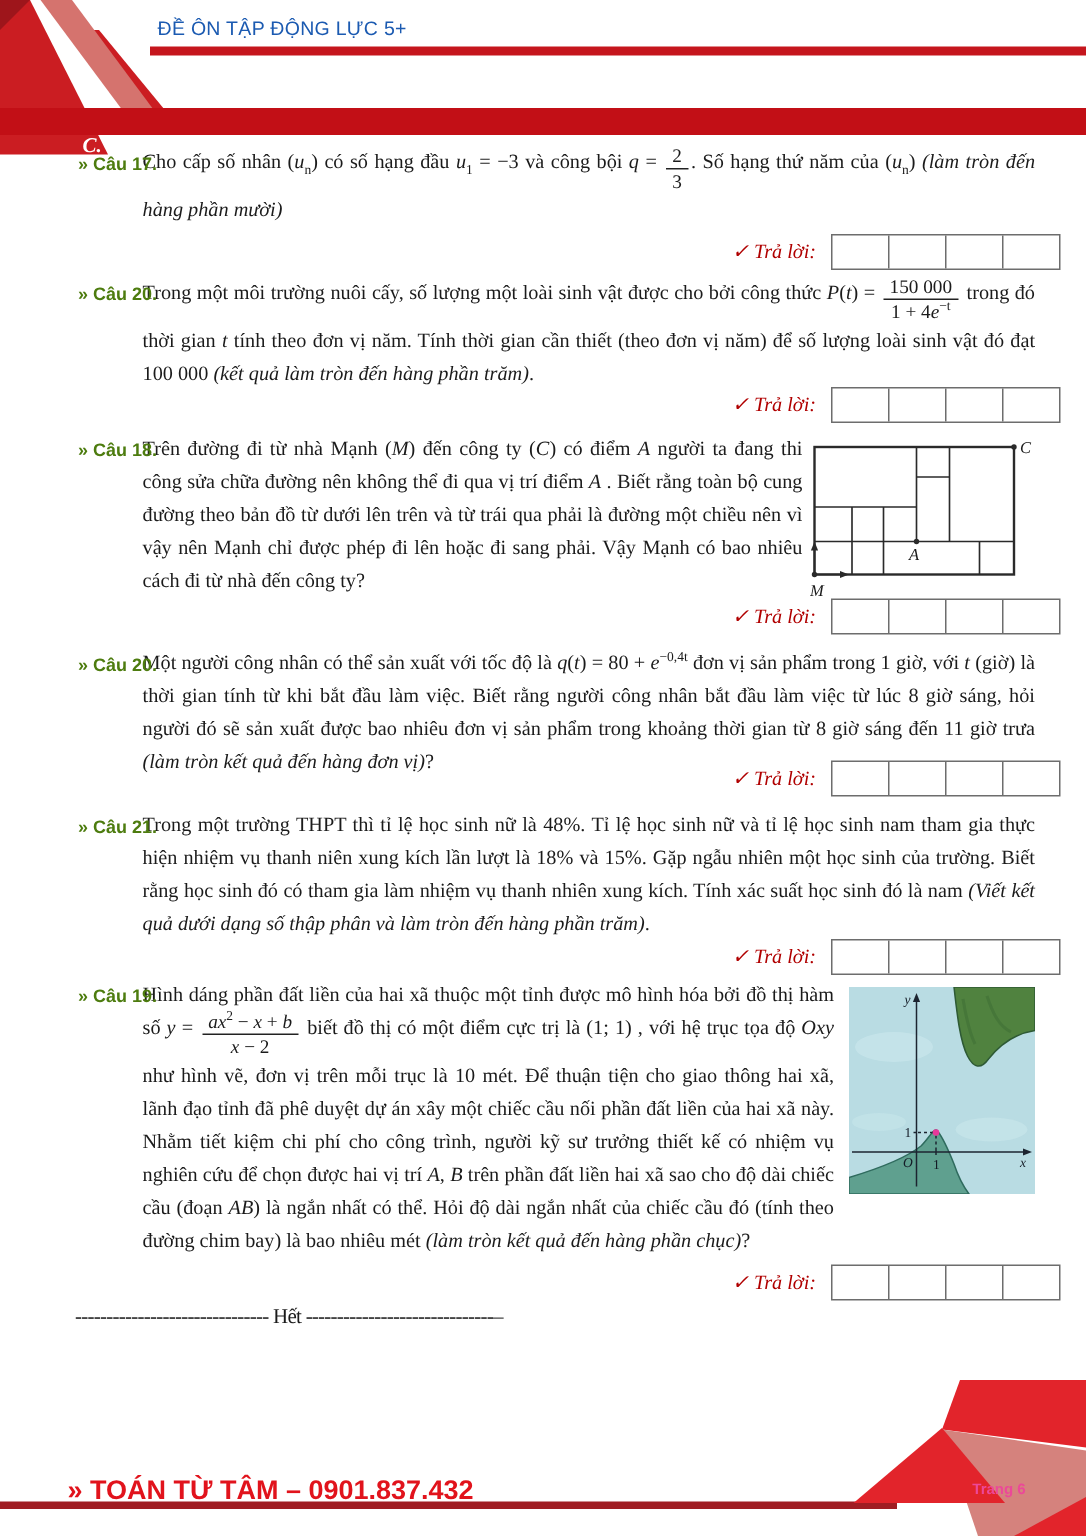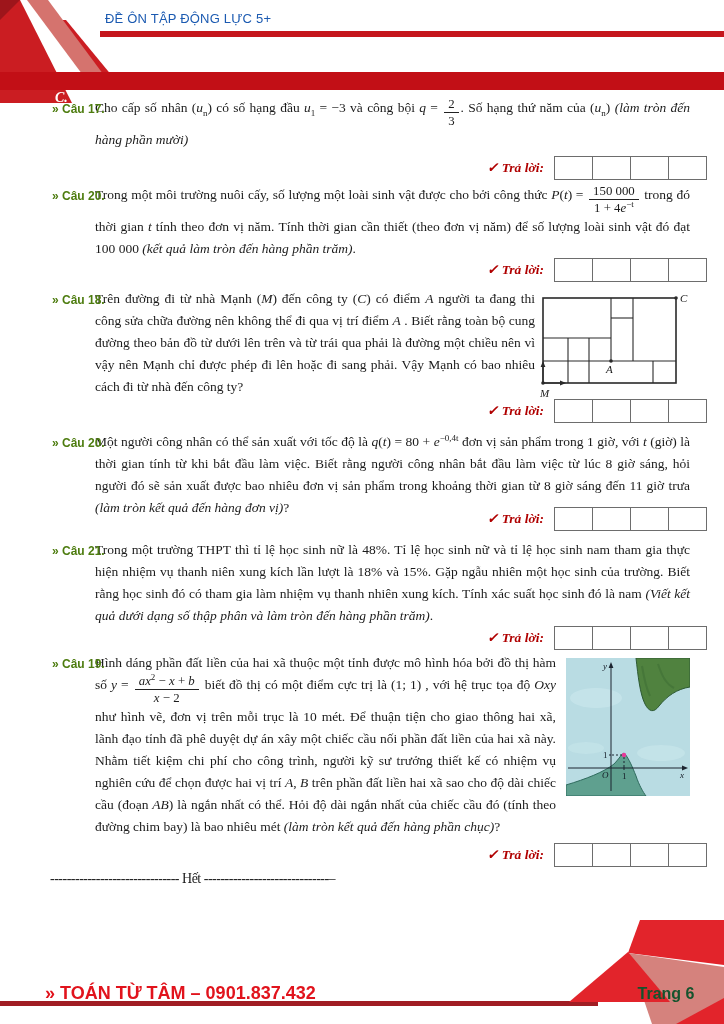--- a/index.html
+++ b/index.html
@@ -22,37 +22,37 @@
   .it{font-style:italic;}
   .mv{font-style:italic;}
   sup{font-size:9px;line-height:0;}
   sub{font-size:9px;line-height:0;}
   .frac{display:inline-block;vertical-align:-1.05em;text-align:center;line-height:1.1;
         font-size:0.95em;margin:0 2px;}
   .frac .num{display:block;padding:0 4px 1px 4px;}
   .frac .den{display:block;border-top:1px solid #222;padding:1px 4px 0 4px;}
   
   .ans{position:absolute;right:17px;display:flex;align-items:center;gap:10px;}
-  .ans-label{color:#b00000;font-weight:bold;font-style:italic;font-size:13.5px;white-space:nowrap;}
+  .ans-label{color:#b00000;font-weight:normal;font-style:italic;font-size:13.5px;white-space:nowrap;}
   .boxes{display:inline-flex;border:1.4px solid #6d6d6d;height:22px;background:#fff;}
   .box{width:37px;border-left:1.2px solid #6d6d6d;}
   .box:first-child{border-left:none;}
   
   .fig19{position:absolute;left:540px;top:288px;}
   .fig22{float:right;width:124px;height:138px;margin:6px 0 6px 10px;}
   
   .het{position:absolute;left:50px;top:868px;width:600px;text-align:left;font-size:14px;
        letter-spacing:-.5px;}
   
   .brand{position:absolute;left:45px;top:982px;font-family:"Liberation Sans",sans-serif;
          font-weight:bold;font-size:18px;color:#e1131c;white-space:nowrap;}
   .bottom-line{position:absolute;left:0;top:1001px;width:598px;height:5px;background:#a01d23;}
   .bottom-decor{position:absolute;left:540px;top:915px;}
   .page-num{position:absolute;left:630px;top:983px;width:72px;text-align:center;
-            font-family:"Liberation Sans",sans-serif;font-weight:bold;font-size:16px;color:#14532d;}
+            font-family:"Liberation Sans",sans-serif;font-weight:bold;font-size:10px;color:#ec4899;}
 </style>
 </head>
 <body>
 
 <div class="page">
 
   <svg class="top-decor" width="200" height="110" viewBox="0 0 200 110">
     <polygon points="0,0 20,0 72,103 0,103" fill="#cb1d22"></polygon>
     <polygon points="52,20 66,20 122,88 106,88" fill="#cb1d22"></polygon>
     <polygon points="27,0 48,0 106,78 85,78" fill="#d5736e"></polygon>

